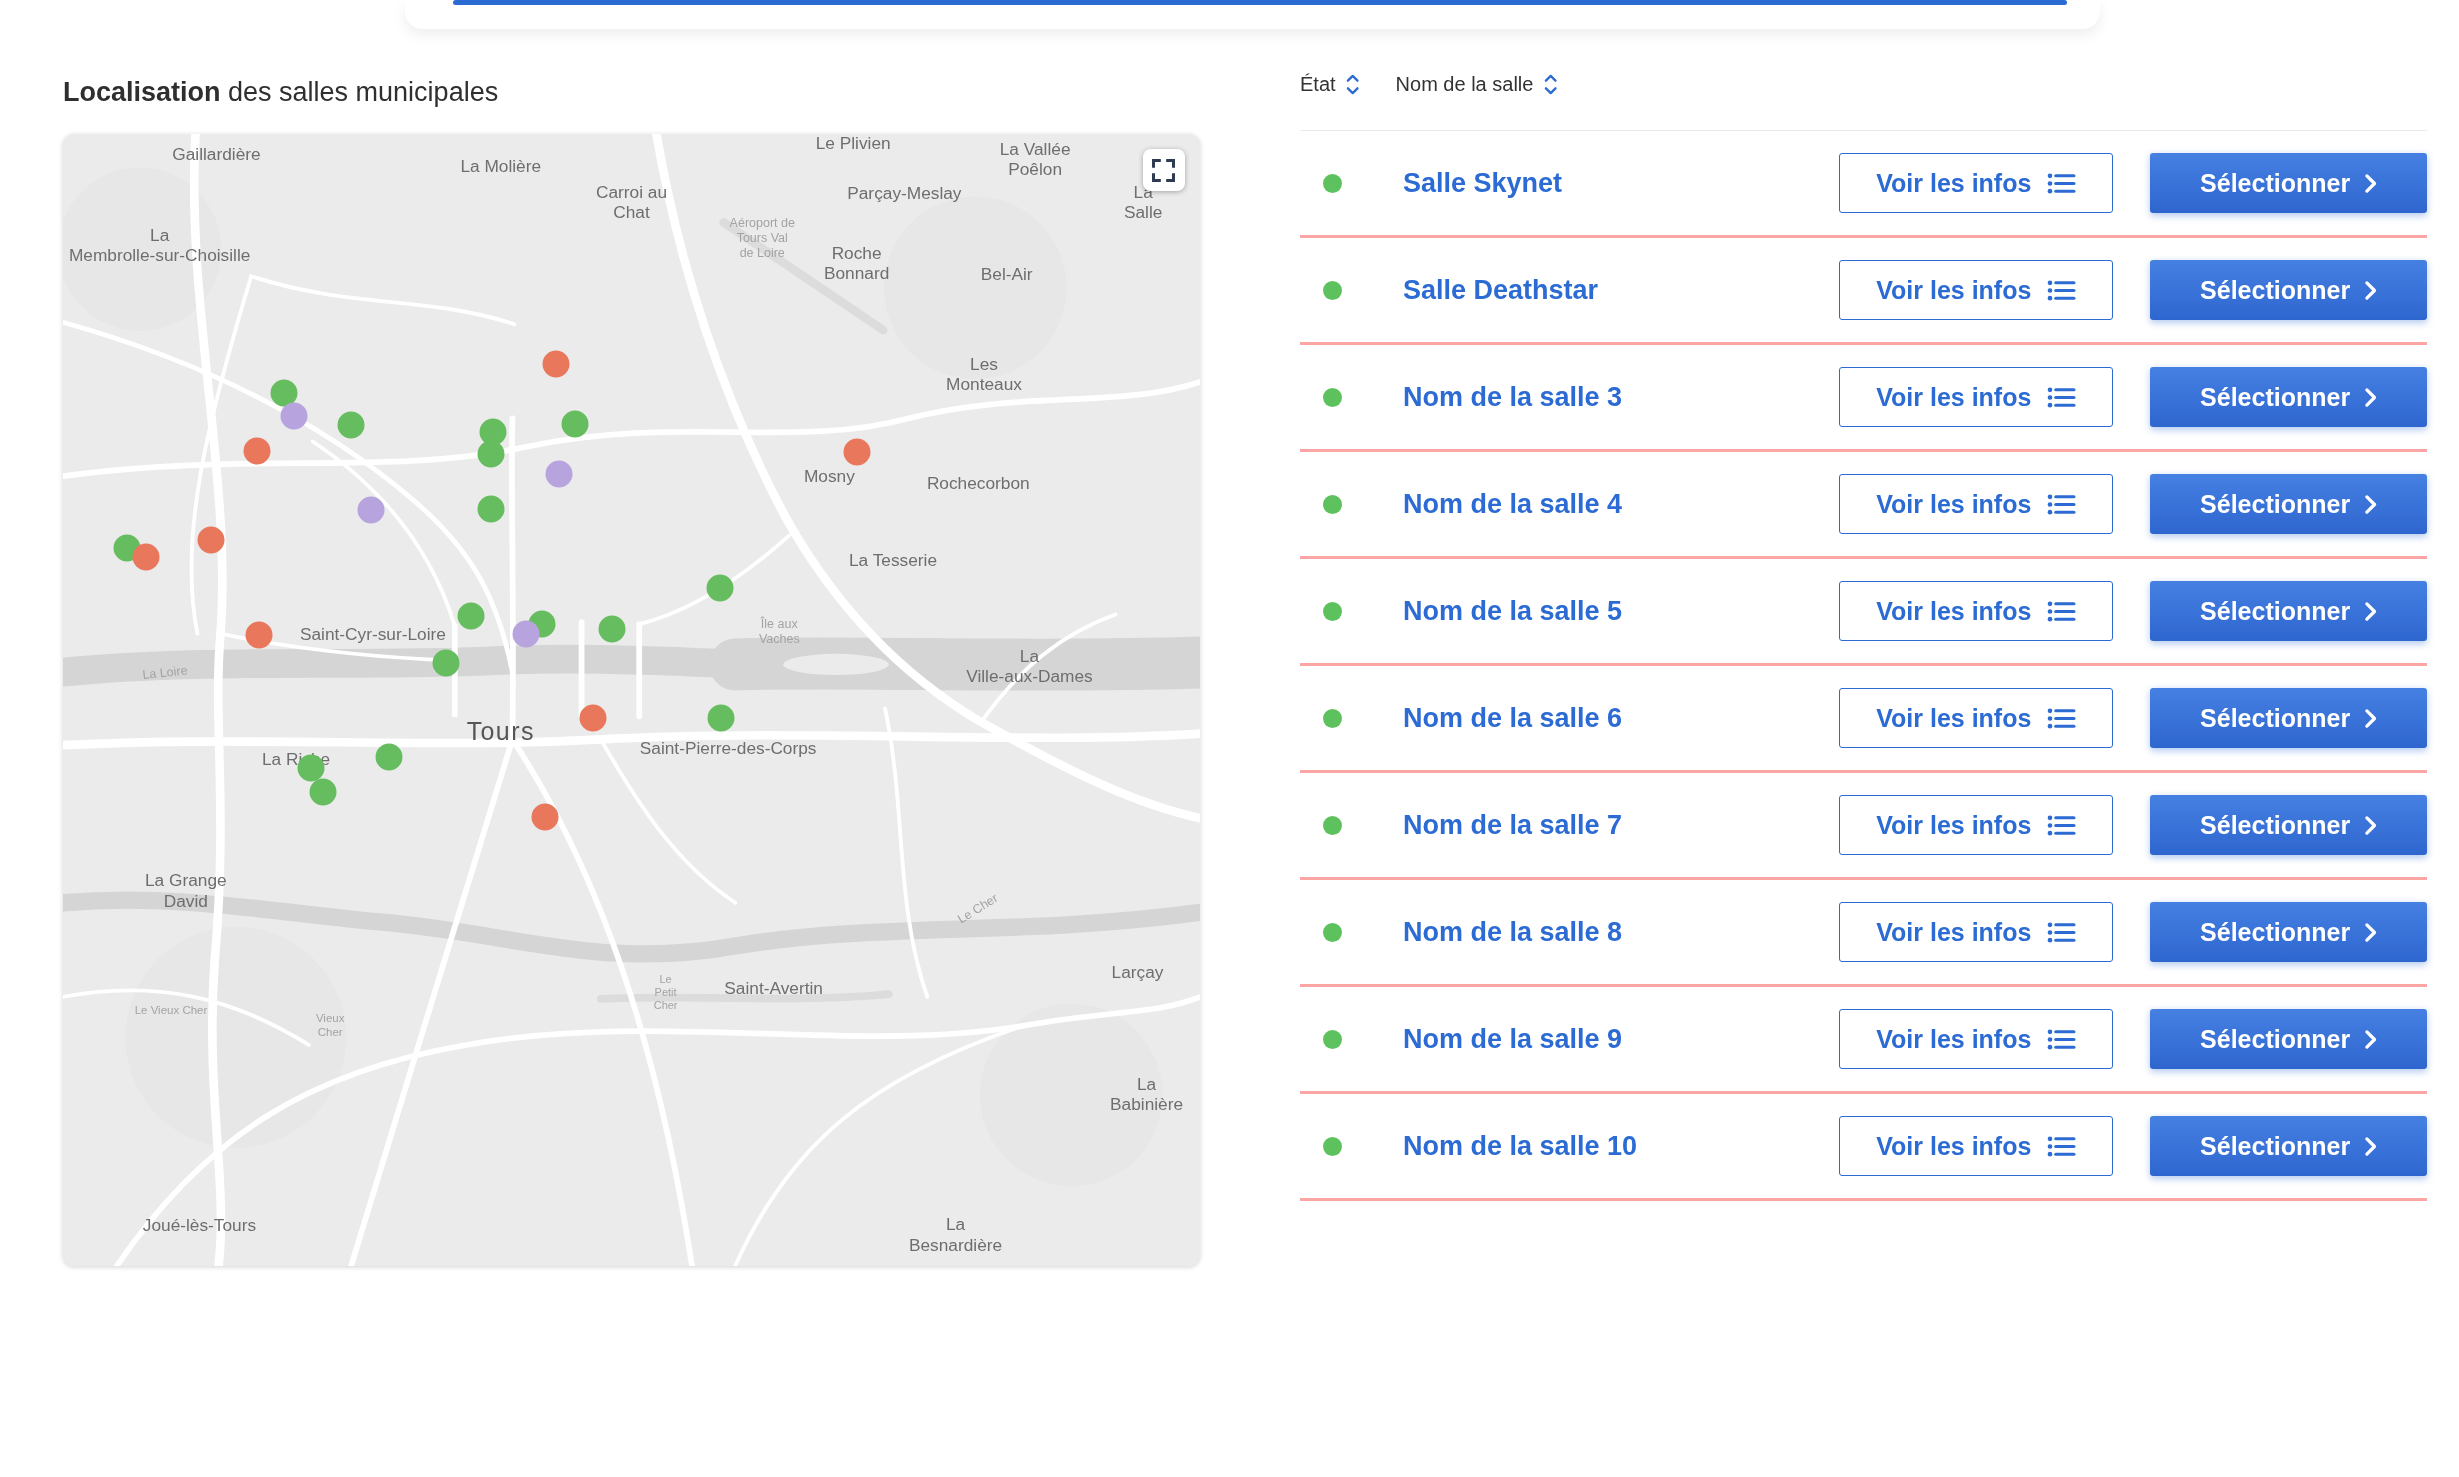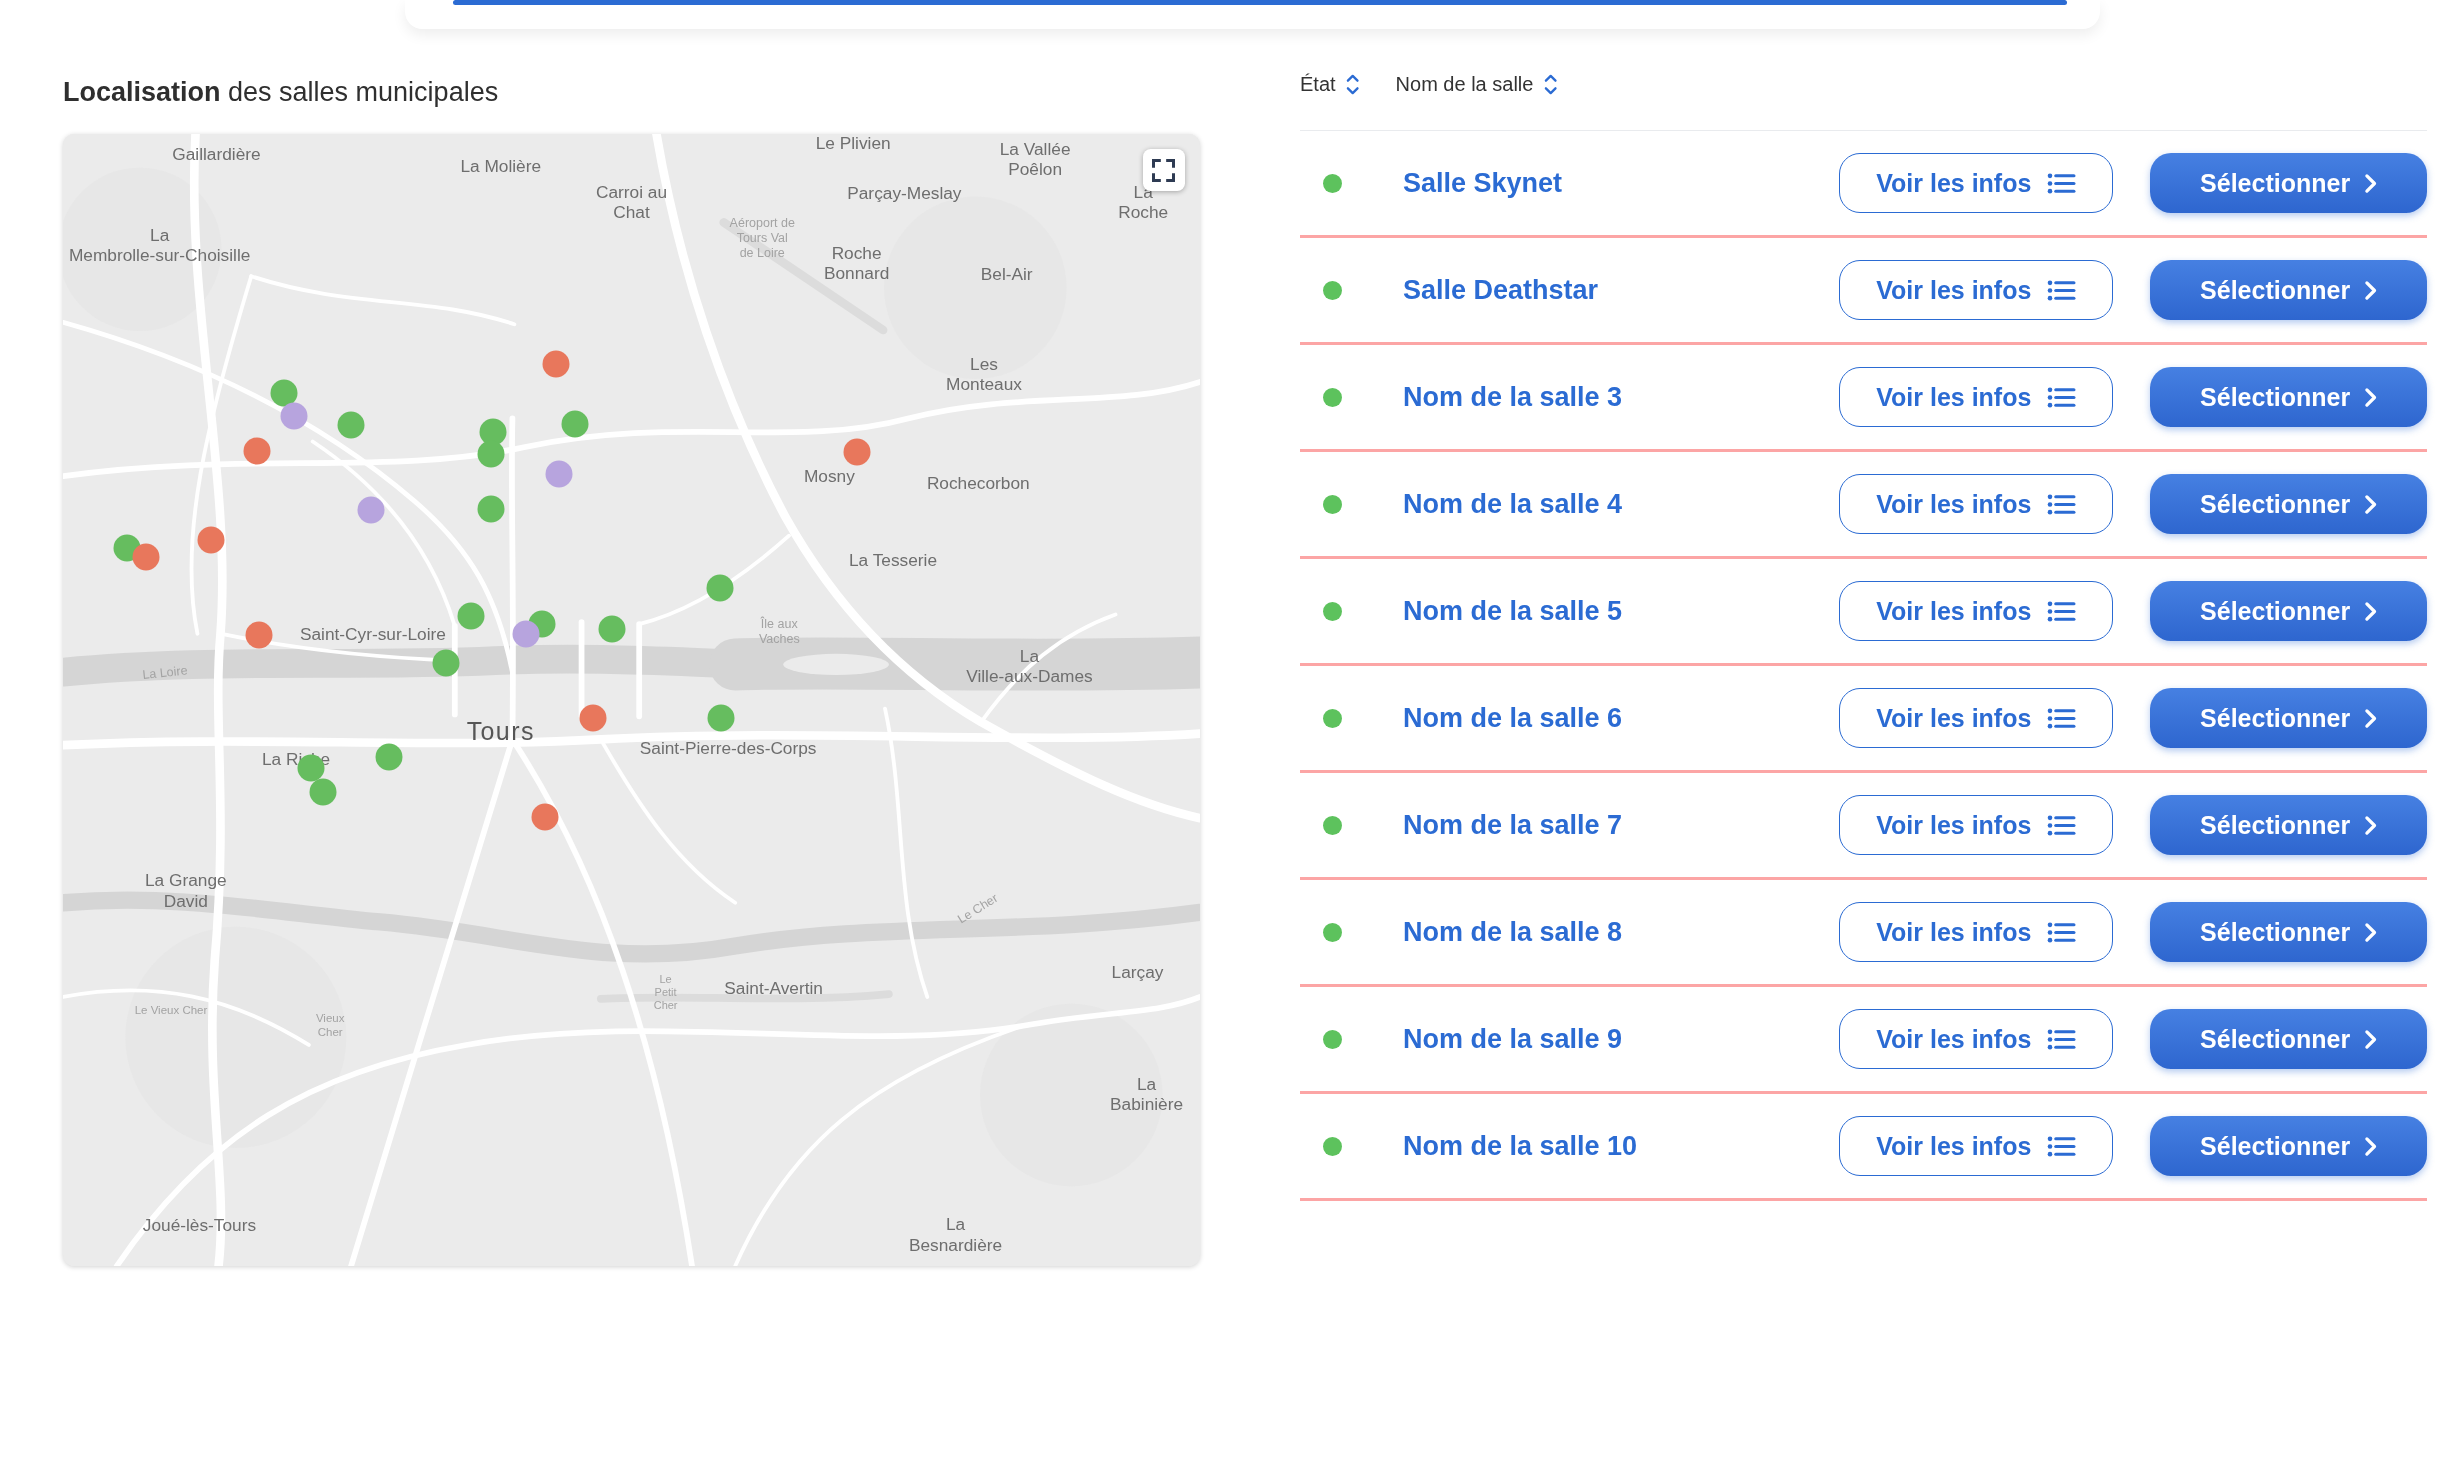--- a/index.html
+++ b/index.html
@@ -26,21 +26,21 @@
     border-radius:7.7px;box-shadow:0 1px 4.8px rgba(0,0,0,.3);display:flex;align-items:center;justify-content:center;cursor:pointer;}
 
   
   .sort-bar{position:absolute;left:1300px;top:73px;display:flex;align-items:center;gap:35px;}
   .sort-group{display:flex;align-items:center;gap:9.6px;cursor:pointer;}
   .sort-group .lbl{font-size:20px;color:#333;}
   .rows{position:absolute;left:1300px;top:130px;width:1127px;border-top:1px solid #e9ebee;}
   .row{display:flex;align-items:center;height:104px;border-bottom:3px solid #fca5a5;}
   .dot{width:19px;height:19px;border-radius:50%;margin-left:23px;flex:none;}
   .row-name{margin-left:61px;font-size:27px;font-weight:700;color:#2b6bd3;cursor:pointer;}
-  .btn{display:flex;align-items:center;justify-content:center;border-radius:21px;height:60px;
+  .btn{display:flex;align-items:center;justify-content:center;border-radius:3px;height:60px;
     font-family:"Liberation Sans",sans-serif;cursor:pointer;}
   .btn-info{margin-left:auto;width:274px;background:#fff;border:1.9px solid #2b6bd3;color:#2b6bd3;
     font-size:25px;font-weight:600;gap:15.4px;box-sizing:border-box;}
   .btn-select{margin-left:37px;width:277px;border:none;color:#fff;font-size:25px;font-weight:700;gap:13.4px;
     background:linear-gradient(180deg,#4680e2,#2e66cf);box-shadow:0 2.9px 7.7px rgba(43,107,211,.35);}
 
   
   .pagi{position:absolute;left:1300px;top:1167px;width:1127px;height:94px;display:flex;align-items:center;}
   .page-size{display:flex;align-items:center;justify-content:center;gap:13.4px;width:104px;height:50px;
     border:1.9px solid #ccd3dc;border-radius:7.7px;background:#fff;cursor:pointer;box-sizing:border-box;}
@@ -111,21 +111,21 @@
         <path d="M 560,630 C 600,700 640,760 700,800" stroke-width="4"></path>
         <path d="M 260,320 C 320,360 380,420 408,512" stroke-width="4"></path>
       </g>
     </svg>
     <div id="map-overlay" style="position:absolute;inset:0;">
         <div class="map-label" style="left: 13.5%; top: 1.8%; text-align: center;">Gaillardière</div>
         <div class="map-label" style="left: 38.5%; top: 2.8%;">La Molière</div>
         <div class="map-label" style="left: 69.5%; top: 0.8%;">Le Plivien</div>
         <div class="map-label" style="left: 85.5%; top: 2.2%;">La Vallée
 Poêlon</div>
-        <div class="map-label" style="left: 95%; top: 6%;">La Roche</div>
+        <div class="map-label" style="left: 95%; top: 6%;">La Salle</div>
         <div class="map-label" style="left: 50%; top: 6%;">Carroi au
 Chat</div>
         <div class="map-label" style="left: 74%; top: 5.2%;">Parçay-Meslay</div>
         <div class="map-label" style="left: 8.5%; top: 9.8%;">La
 Membrolle-sur-Choisille</div>
         <div class="map-label faint" style="left: 61.5%; top: 9.2%; font-size: 12.5px;">Aéroport de
 Tours Val
 de Loire</div>
         <div class="map-label" style="left: 69.8%; top: 11.4%;">Roche
 Bonnard</div>

